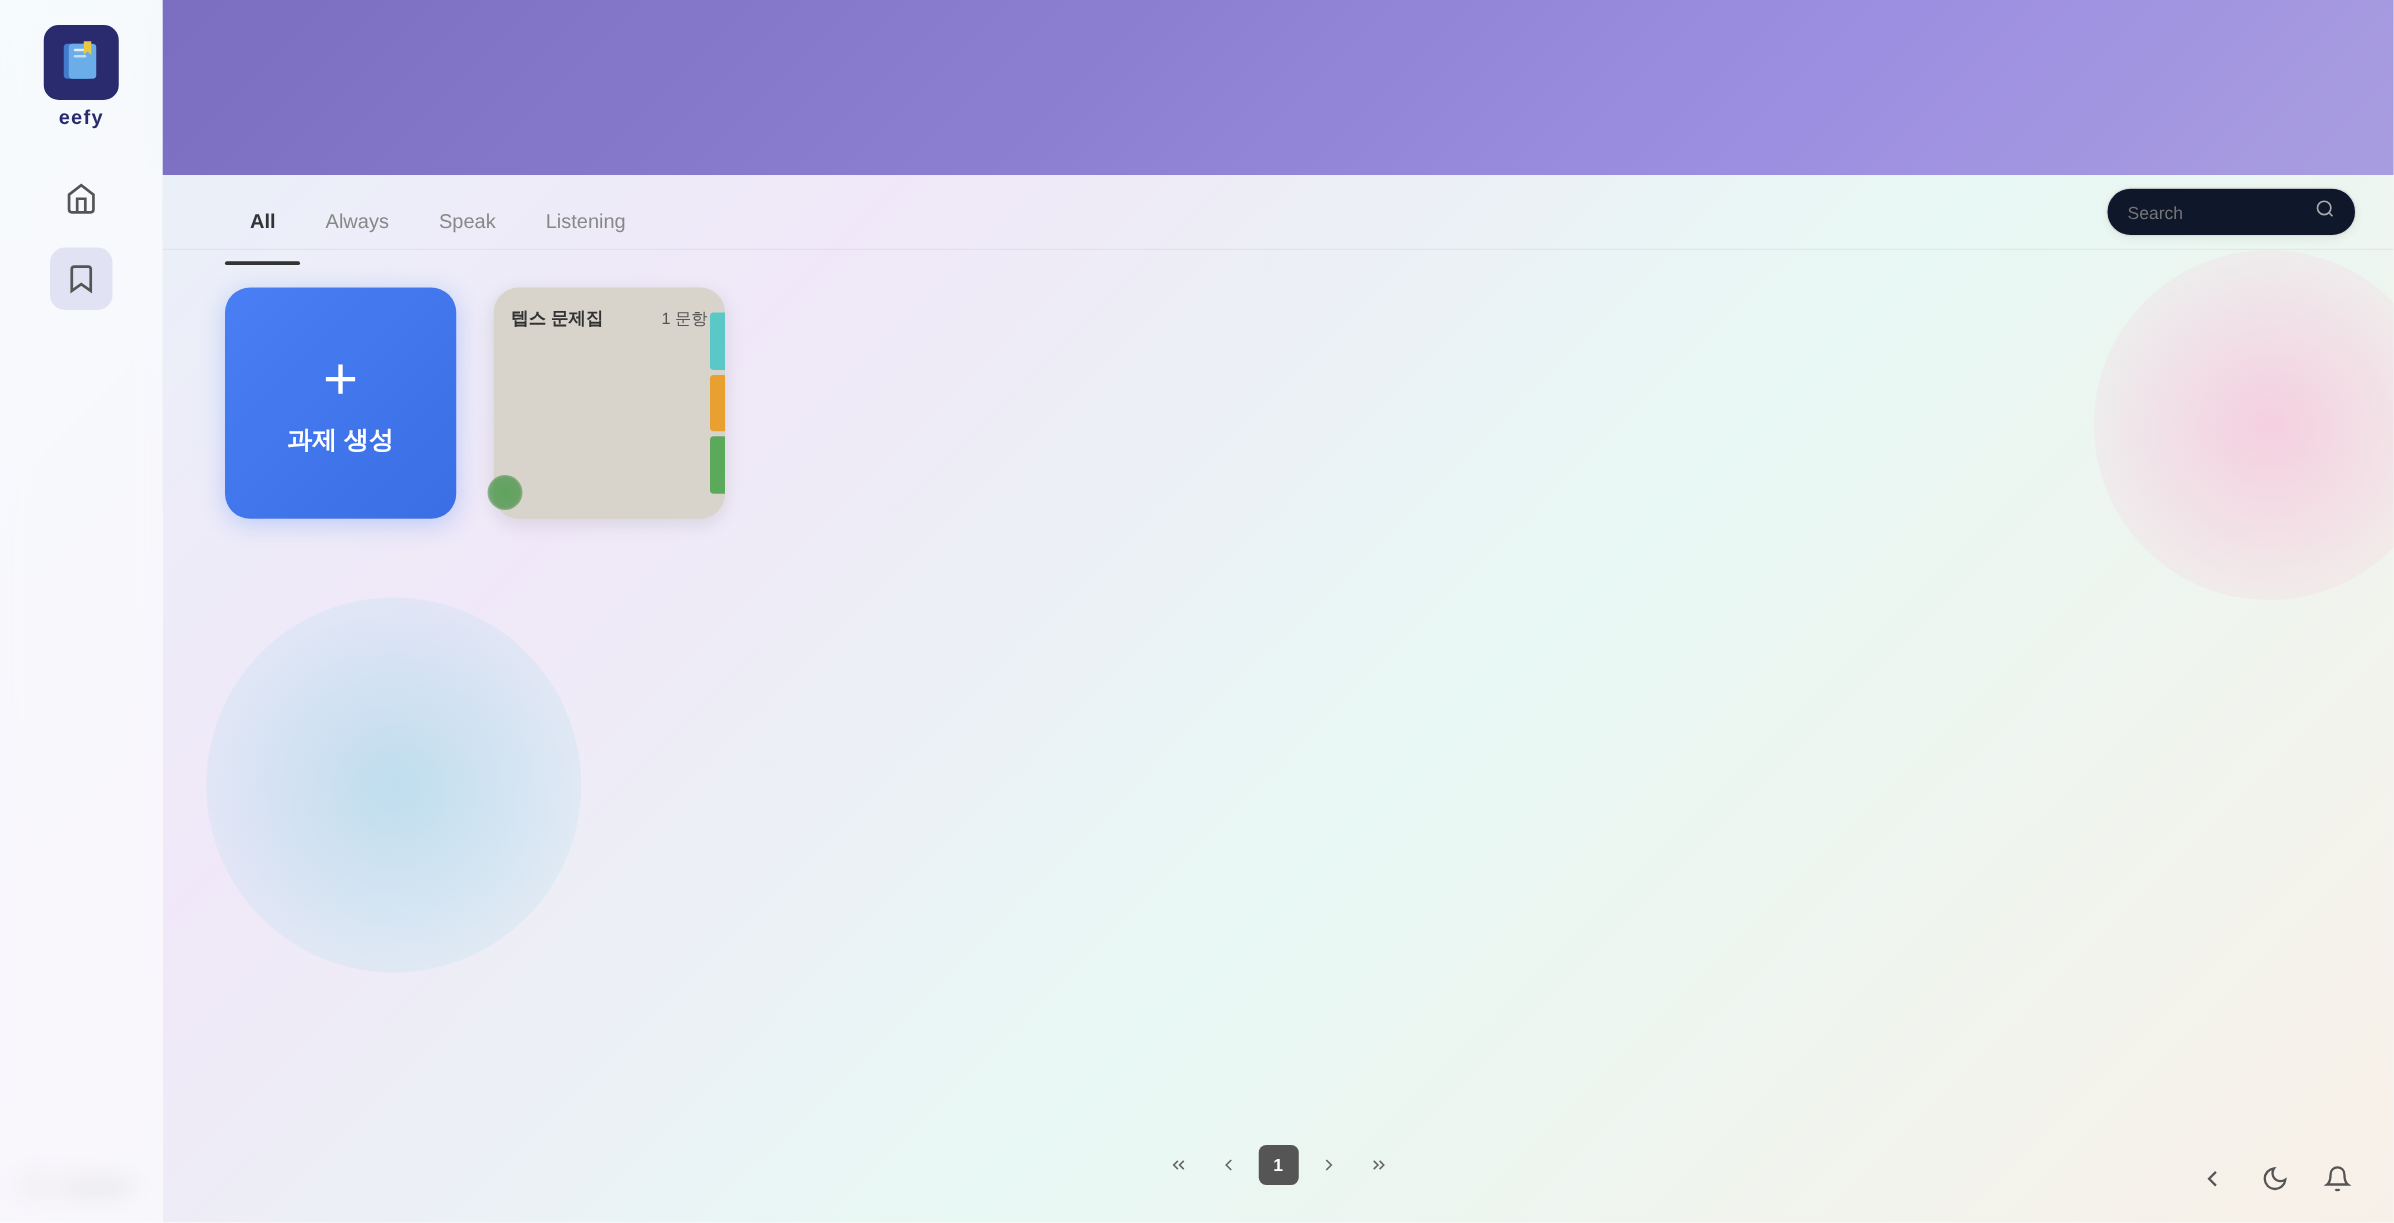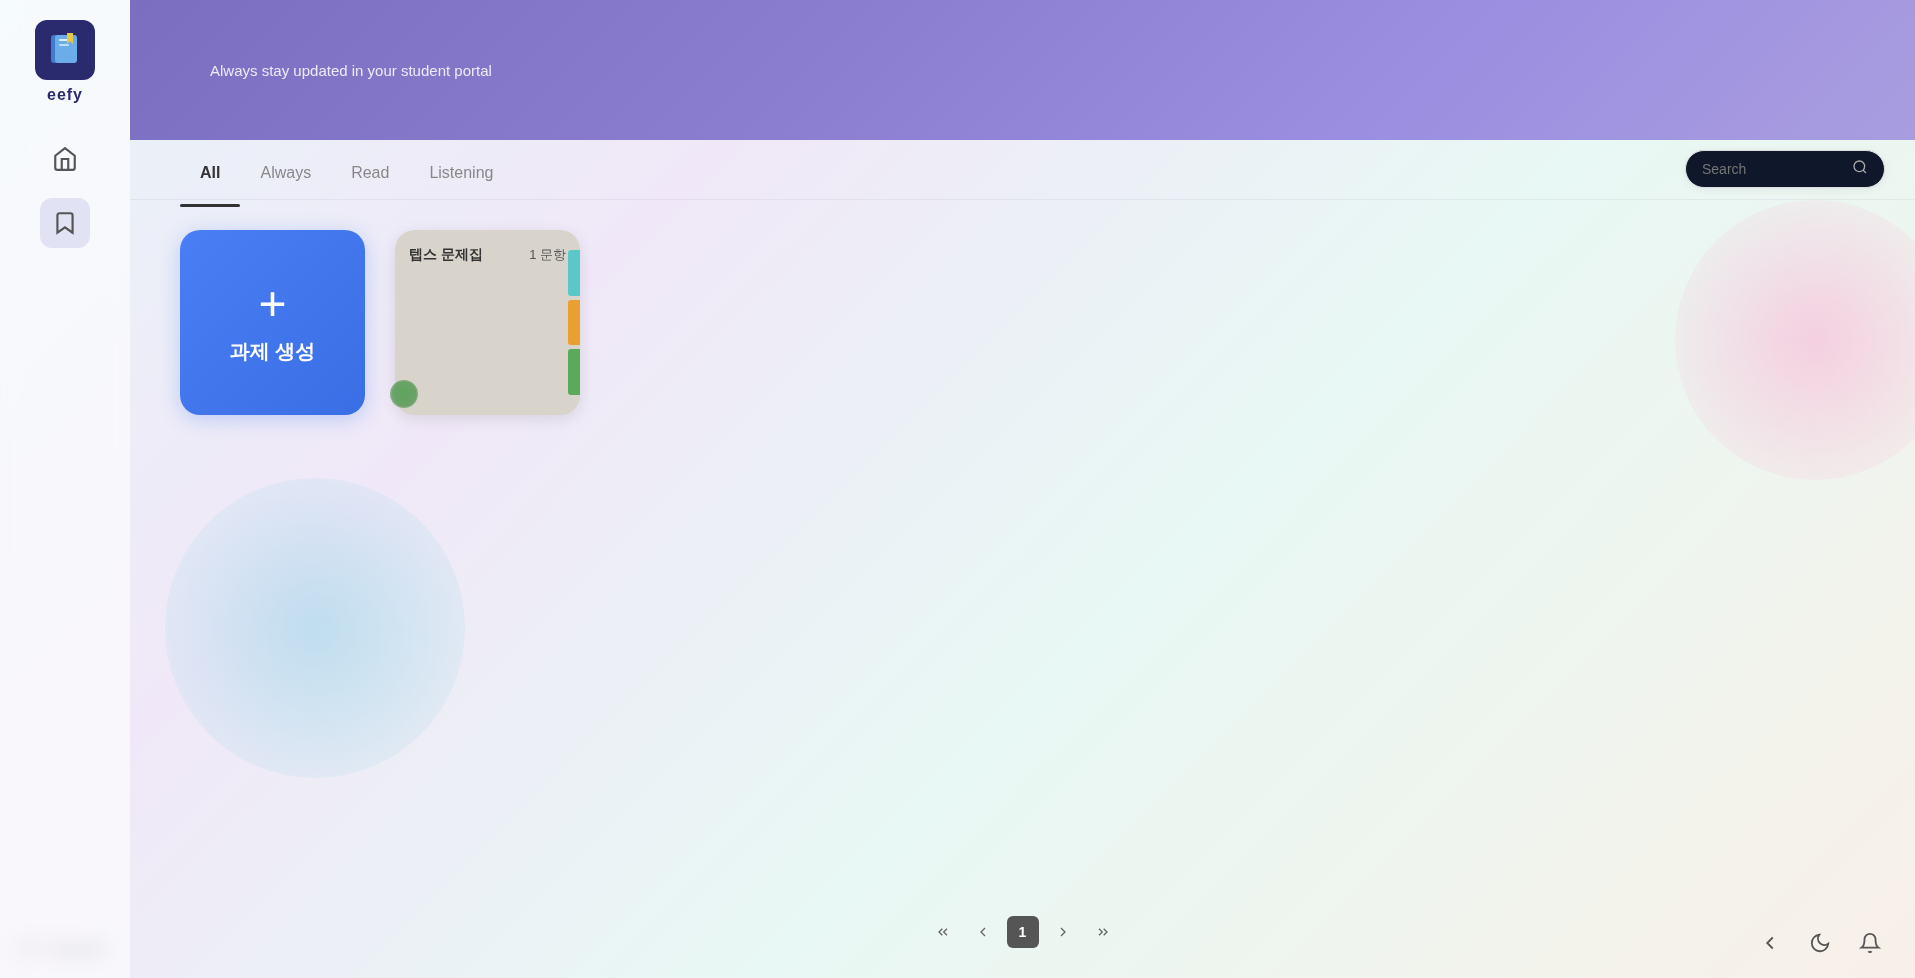--- a/index.html
+++ b/index.html
@@ -167,22 +167,22 @@
       left: 130px;
       top: 140px;
       right: 0;
       bottom: 0;
       padding: 0;
     }
 
     
     .tabs-bar {
       display: flex;
-      align-items: flex-start;
-      padding: 12px 50px;
+      align-items: flex-end;
+      padding: 0 50px;
       height: 60px;
       border-bottom: 1px solid rgba(200, 200, 220, 0.3);
       position: relative;
     }
     .tab-item {
       padding: 12px 20px;
       font-size: 16px;
       color: #888;
       cursor: pointer;
       position: relative;
@@ -386,34 +386,33 @@
     </div>
     <div class="nav-item active">
       <svg viewBox="0 0 24 24" fill="none" stroke="#555" stroke-width="2">
         <path d="M19 21l-7-5-7 5V5a2 2 0 012-2h10a2 2 0 012 2z"></path>
       </svg>
     </div>
   </div>
 </div>
 
 <div class="header-banner">
-  <div class="header-subtitle">Always stay updated in your student portal</div>
 </div>
 
 <div class="main-content">
 
   <div class="tabs-bar">
     <div class="tab-item active">
       <span>All</span>
     </div>
     <div class="tab-item">
       <span>Always</span>
     </div>
     <div class="tab-item">
-      <span>Read</span>
+      <span>Speak</span>
     </div>
     <div class="tab-item">
       <span>Listening</span>
     </div>
 
     <div class="search-area">
       <div class="search-input-wrapper">
         <input class="search-input" type="text" placeholder="Search" style="">
         <div class="search-icon-btn">
           <svg viewBox="0 0 24 24" width="16" height="16" fill="none" stroke="#aaa" stroke-width="2">

